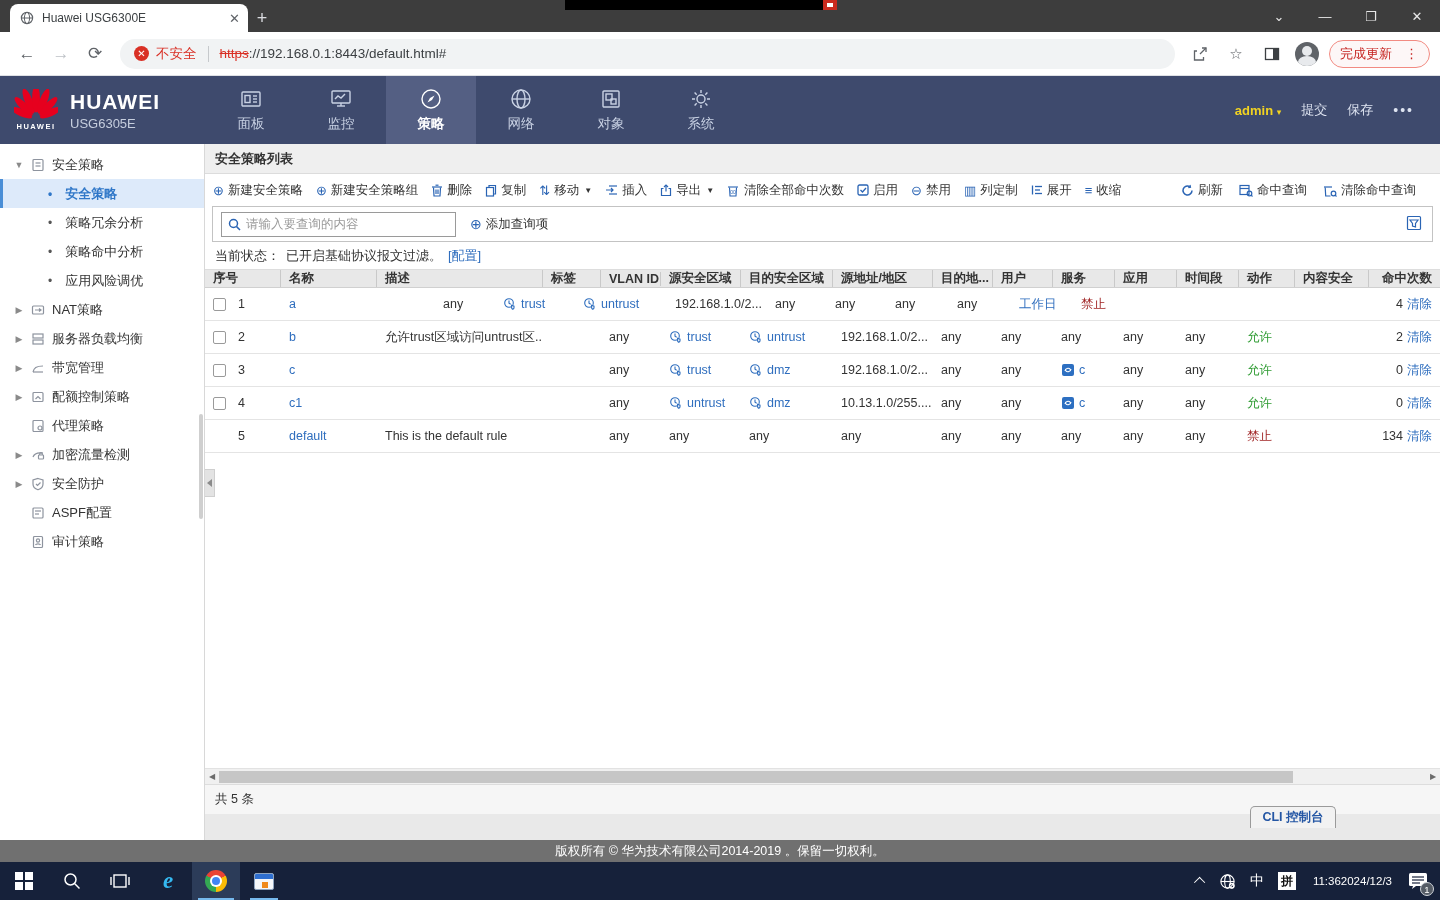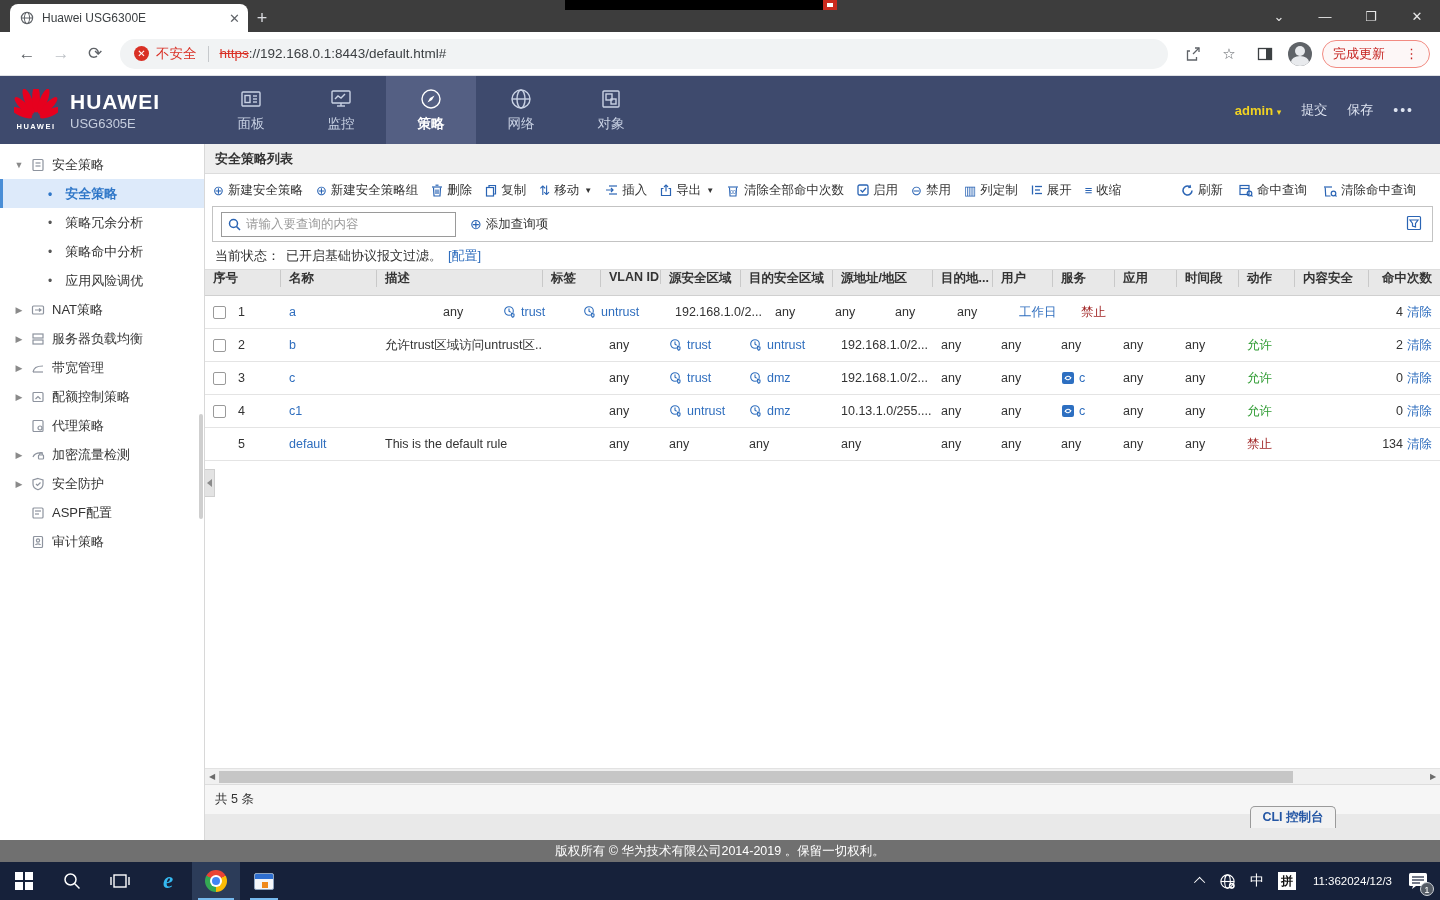--- a/index.html
+++ b/index.html
@@ -27,21 +27,21 @@
   .sec-badge { width:15px; height:15px; border-radius:50%; background:#d93025; color:#fff; font-size:10px; display:flex; align-items:center; justify-content:center; flex:none; }
   .sec-text { color:#d93025; }
   .omni-divider { width:1px; height:16px; background:#c6c9cc; margin:0 4px; }
   .url-scheme { color:#d93025; text-decoration:line-through; }
   .url-rest { color:#3c4043; }
   .brow-right { display:flex; align-items:center; gap:10px; margin-left:4px; }
   .brow-ic { width:26px; height:26px; display:flex; align-items:center; justify-content:center; color:#5f6368; font-size:15px; cursor:pointer; }
   .avatar { width:24px; height:24px; border-radius:50%; background:#5f6368; position:relative; overflow:hidden; cursor:pointer; }
   .avatar:before { content:""; position:absolute; left:7px; top:4px; width:10px; height:10px; border-radius:50%; background:#e8eaed; }
   .avatar:after { content:""; position:absolute; left:3px; top:14px; width:18px; height:12px; border-radius:50%; background:#e8eaed; }
-  .update-pill { border:1px solid #f28b82; border-radius:15px; height:28px; display:flex; align-items:center; padding:0 10px; gap:20px; cursor:pointer; background:#fdf7f7;}
+  .update-pill { border:1px solid #f28b82; border-radius:15px; height:28px; display:flex; align-items:center; padding:0 10px; gap:13px; cursor:pointer; background:#fdf7f7;}
   .update-pill .txt { color:#c5221f; font-size:13px; }
   .update-pill .dots { color:#c5221f; font-size:13px; letter-spacing:1px;}
 
   
   .apphead { height:68px; background:#3e4a6d; display:flex; align-items:stretch; color:#fff; flex:none; }
   .logo-wrap { display:flex; align-items:center; padding-left:14px; gap:12px; }
   .flower { display:flex; flex-direction:column; align-items:center; }
   .flower .cap { font-size:7.5px; letter-spacing:1.5px; color:#fff; margin-top:1px; font-weight:bold;}
   .brandtxt .b1 { font-size:21px; font-weight:bold; letter-spacing:1px; }
   .brandtxt .b2 { font-size:13px; color:#c6cede; margin-top:2px; }
@@ -87,21 +87,21 @@
   .searchbox input { border:none; outline:none; flex:1; font-size:12.5px; color:#333; font-family:"Liberation Sans",sans-serif; background:transparent;}
   .searchbox input::placeholder { color:#9a9a9a; }
   .addquery { display:flex; align-items:center; gap:4px; font-size:12.5px; color:#333; cursor:pointer; }
   .addquery .gi { color:#2a64b4; font-size:14px; }
   .advq { position:absolute; right:10px; top:8px; cursor:pointer; }
 
   .statusrow { height:28px; border-bottom:1px solid #ddd; display:flex; align-items:center; padding-left:10px; font-size:13px; color:#333; gap:6px; flex:none;}
   .statuslink { color:#2f6ebe; cursor:pointer; }
 
   
-  .thead { height:26px; background:#e8e8e8; display:flex; align-items:flex-start; font-size:12.5px; font-weight:bold; color:#333; flex:none; border-bottom:1px solid #d0d0d0;}
+  .thead { height:18px; background:#e8e8e8; display:flex; align-items:center; font-size:12.5px; font-weight:bold; color:#333; flex:none; border-bottom:1px solid #d0d0d0;}
   .th { display:flex; align-items:center; padding-left:8px; border-right:1px solid #c9c9c9; overflow:hidden; white-space:nowrap; flex:none;}
   .th:last-child { border-right:none; }
   .trow { height:33px; display:flex; align-items:stretch; font-size:12.5px; color:#333; border-bottom:1px solid #e4e4e4; background:#fff; flex:none;}
   .td { display:flex; align-items:center; padding-left:8px; overflow:hidden; white-space:nowrap; flex:none; gap:4px;}
   .c-seq  { width:76px; }  .c-name { width:96px; } .c-desc { width:166px; }
   .c-tag  { width:58px; }  .c-vlan { width:60px; } .c-szone{ width:80px; }
   .c-dzone{ width:92px; }  .c-sadr { width:100px;} .c-dadr { width:60px; }
   .c-user { width:60px; }  .c-svc  { width:62px; } .c-app  { width:62px; }
   .c-time { width:62px; }  .c-act  { width:56px; } .c-cs   { width:74px; }
   .c-hits { flex:1; justify-content:flex-end; padding-right:8px; }
@@ -285,20 +285,27 @@
         <span class="nlabel">网络</span>
       </div>
       <div class="nav-item">
         <svg width="26" height="24" viewBox="0 0 24 24" fill="none" stroke-width="1.4">
             <rect x="4" y="4" width="16" height="16" rx="1"></rect>
             <rect x="7" y="7" width="6" height="6"></rect>
             <rect x="12" y="12" width="5" height="5"></rect>
           </svg>
         <span class="nlabel">对象</span>
       </div>
+      <div class="nav-item">
+        <svg width="26" height="24" viewBox="0 0 24 24" fill="none" stroke-width="1.4">
+            <circle cx="12" cy="12" r="4"></circle>
+            <path d="M12 3v3M12 18v3M3 12h3M18 12h3M5.6 5.6l2.1 2.1M16.3 16.3l2.1 2.1M18.4 5.6l-2.1 2.1M7.7 16.3l-2.1 2.1"></path>
+          </svg>
+        <span class="nlabel">系统</span>
+      </div>
     </div>
 
     <div class="headright">
       <span><span class="adminlbl">admin</span> <span class="caret">▾</span></span>
       <span class="head-act">提交</span>
       <span class="head-act">保存</span>
       <span class="head-more">•••</span>
     </div>
   </div>
 

